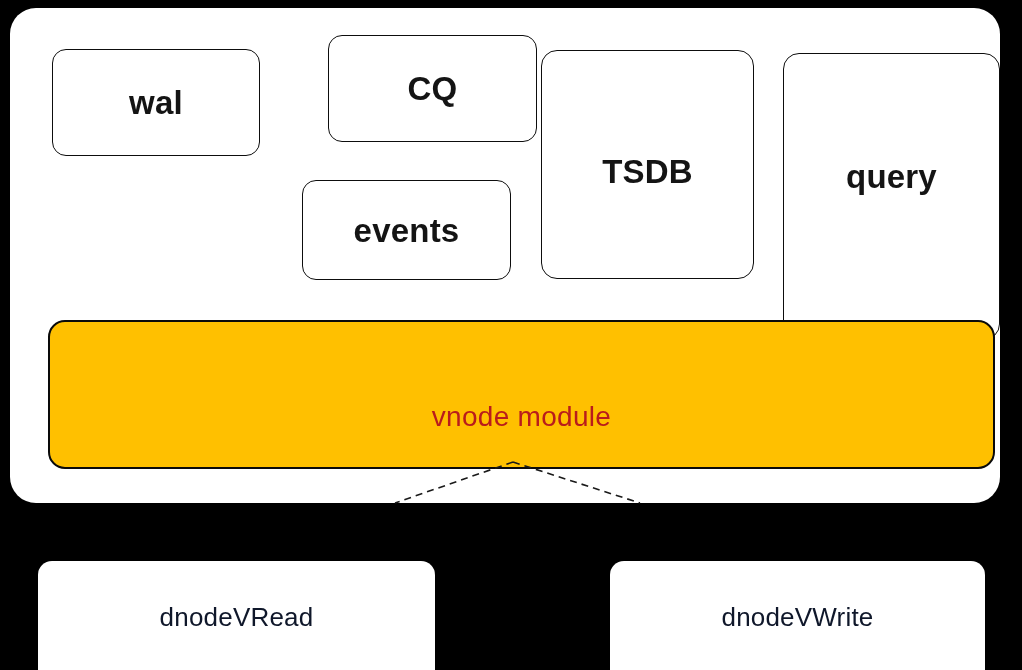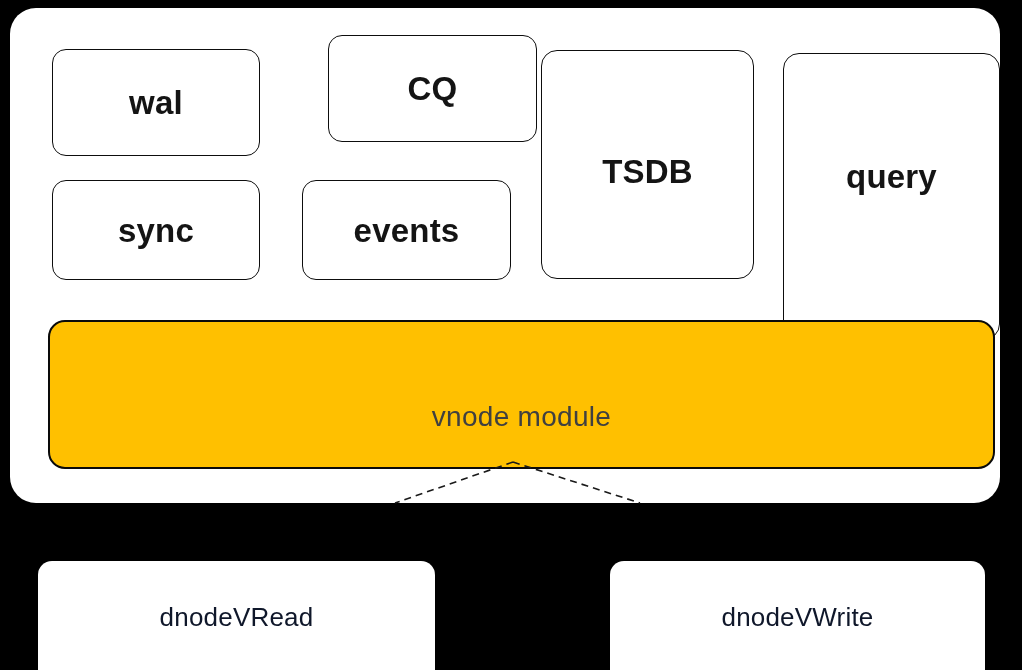--- a/index.html
+++ b/index.html
@@ -69,21 +69,21 @@
     height: 149px;
     border: 2.4px solid #0a0a0a;
     border-radius: 17px;
     box-sizing: border-box;
     display: flex;
     align-items: center;
     justify-content: center;
   }
   .vnode-module-bar .bar-label {
     font-size: 28px;
-    color: #404040;
+    color: #b91c1c;
     line-height: 1;
     letter-spacing: 0.3px;
     margin-top: 44px;
   }
 
   
   .connector-svg {
     position: absolute;
     left: 0;
     top: 0;
@@ -120,23 +120,20 @@
   <div class="vnode-container">
 
     <div class="module-box box-wal">
       <span class="box-label">wal</span>
     </div>
 
     <div class="module-box box-cq">
       <span class="box-label">CQ</span>
     </div>
 
-    <div class="module-box box-sync">
-      <span class="box-label">sync</span>
-    </div>
 
     <div class="module-box box-events">
       <span class="box-label">events</span>
     </div>
 
     <div class="module-box box-tsdb">
       <span class="box-label">TSDB</span>
     </div>
 
     <div class="module-box box-query">

